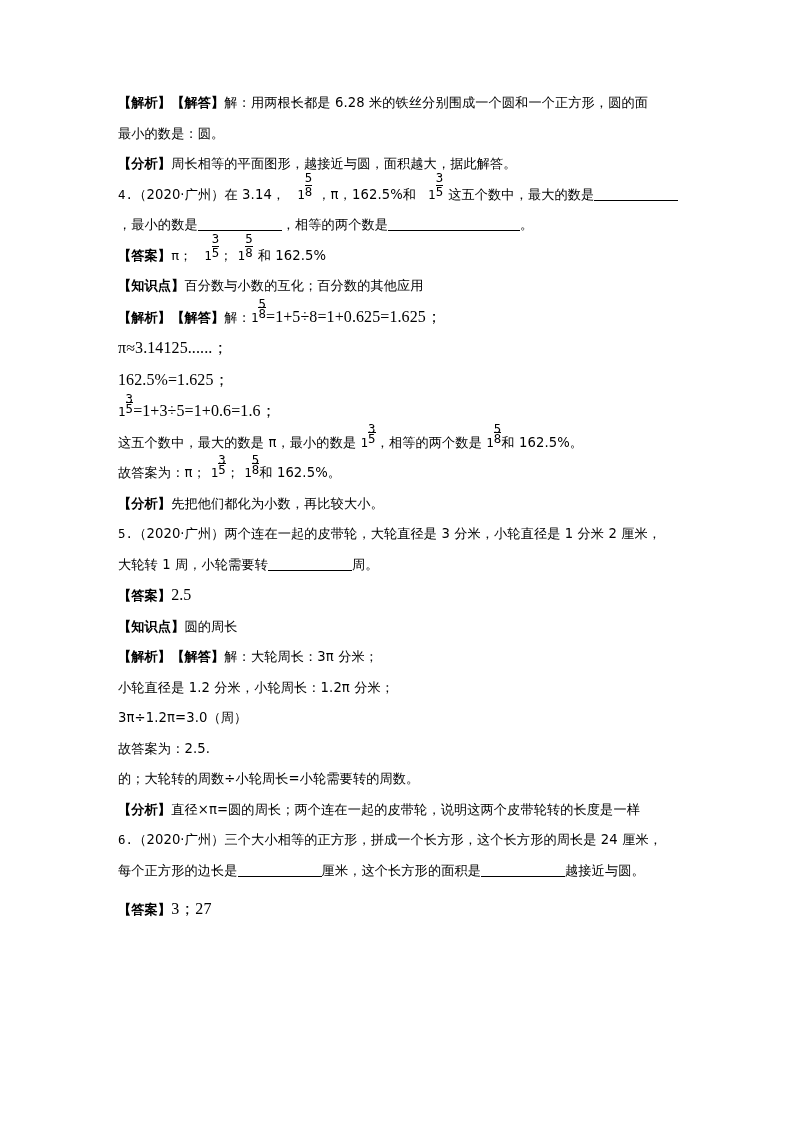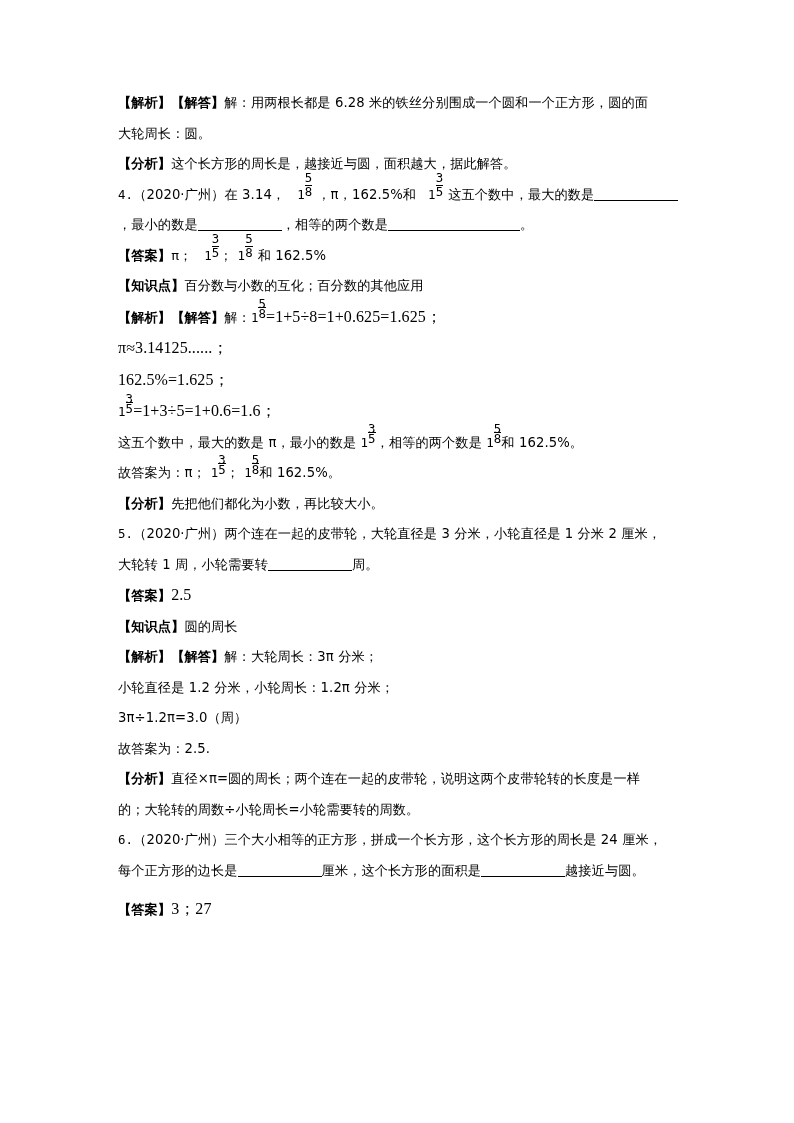--- a/index.html
+++ b/index.html
@@ -100,23 +100,23 @@
 </style>
 </head>
 <body>
 
 <div class="page">
   <div class="doc-body">
 
     <div class="line"><span class="tag">【解析】【解答】</span><span>解：用两根长都是 6.28 米的铁丝分别围成一个圆和一个正方形，圆的面</span></div>
 
 
-    <div class="line"><span>大轮周长：圆。</span></div>
+    <div class="line"><span>最小的数是：圆。</span></div>
 
-    <div class="line"><span class="tag">【分析】</span><span>这个长方形的周长是，越接近与圆，面积越大，据此解答。</span></div>
+    <div class="line"><span class="tag">【分析】</span><span>周长相等的平面图形，越接近与圆，面积越大，据此解答。</span></div>
 
     <div class="line"><span class="num">4</span><span class="num">.</span><span>（2020·广州）</span><span>在 3.14，</span><span class="sp-md"></span><span class="mixed raised"><span class="whole">1</span><span class="frac"><span class="numer">5</span><span class="denom">8</span></span></span><span class="sp-sm"></span><span>，π，162.5%和</span><span class="sp-md"></span><span class="mixed raised"><span class="whole">1</span><span class="frac"><span class="numer">3</span><span class="denom">5</span></span></span><span class="sp-sm"></span><span>这五个数中，最大的数是</span><span class="blank blank-m"></span></div>
 
     <div class="line"><span>，最小的数是</span><span class="blank blank-m"></span><span>，相等的两个数是</span><span class="blank blank-l"></span><span>。</span></div>
 
     <div class="line"><span class="tag">【答案】</span><span class="pi">π；</span><span class="sp-md"></span><span class="mixed raised"><span class="whole">1</span><span class="frac"><span class="numer">3</span><span class="denom">5</span></span></span><span>；</span><span class="sp-sm"></span><span class="mixed raised"><span class="whole">1</span><span class="frac"><span class="numer">5</span><span class="denom">8</span></span></span><span class="sp-sm"></span><span>和 162.5%</span></div>
 
     <div class="line"><span class="tag">【知识点】</span><span>百分数与小数的互化；百分数的其他应用</span></div>
 
     <div class="line"><span class="tag">【解析】【解答】</span><span>解：</span><span class="mixed squash"><span class="whole">1</span><span class="frac"><span class="numer">5</span><span class="denom">8</span></span></span><span class="latin">=1+5÷8=1+0.625=1.625；</span></div>
@@ -142,23 +142,23 @@
     <div class="line"><span class="tag">【知识点】</span><span>圆的周长</span></div>
 
     <div class="line"><span class="tag">【解析】【解答】</span><span>解：大轮周长：3π 分米；</span></div>
 
     <div class="line"><span>小轮直径是 1.2 分米，小轮周长：1.2π 分米；</span></div>
 
     <div class="line"><span>3π÷1.2π=3.0（周）</span></div>
 
     <div class="line"><span>故答案为：2.5.</span></div>
 
+    <div class="line"><span>的；大轮转的周数÷小轮周长=小轮需要转的周数。</span></div>
+
     <div class="line"><span class="tag">【分析】</span><span>直径×π=圆的周长；两个连在一起的皮带轮，说明这两个皮带轮转的长度是一样</span></div>
-
-    <div class="line"><span>的；大轮转的周数÷小轮周长=小轮需要转的周数。</span></div>
 
     <div class="line"><span class="num">6</span><span class="num">.</span><span>（2020·广州）</span><span>三个大小相等的正方形，拼成一个长方形，这个长方形的周长是 24 厘米，</span></div>
 
     <div class="line"><span>每个正方形的边长是</span><span class="blank blank-m"></span><span>厘米，这个长方形的面积是</span><span class="blank blank-m"></span><span>越接近与圆。</span></div>
 
     <div class="line" style="margin-top:8px;"><span class="tag">【答案】</span><span class="latin">3；27</span></div>
 
   </div>
 </div>
 

